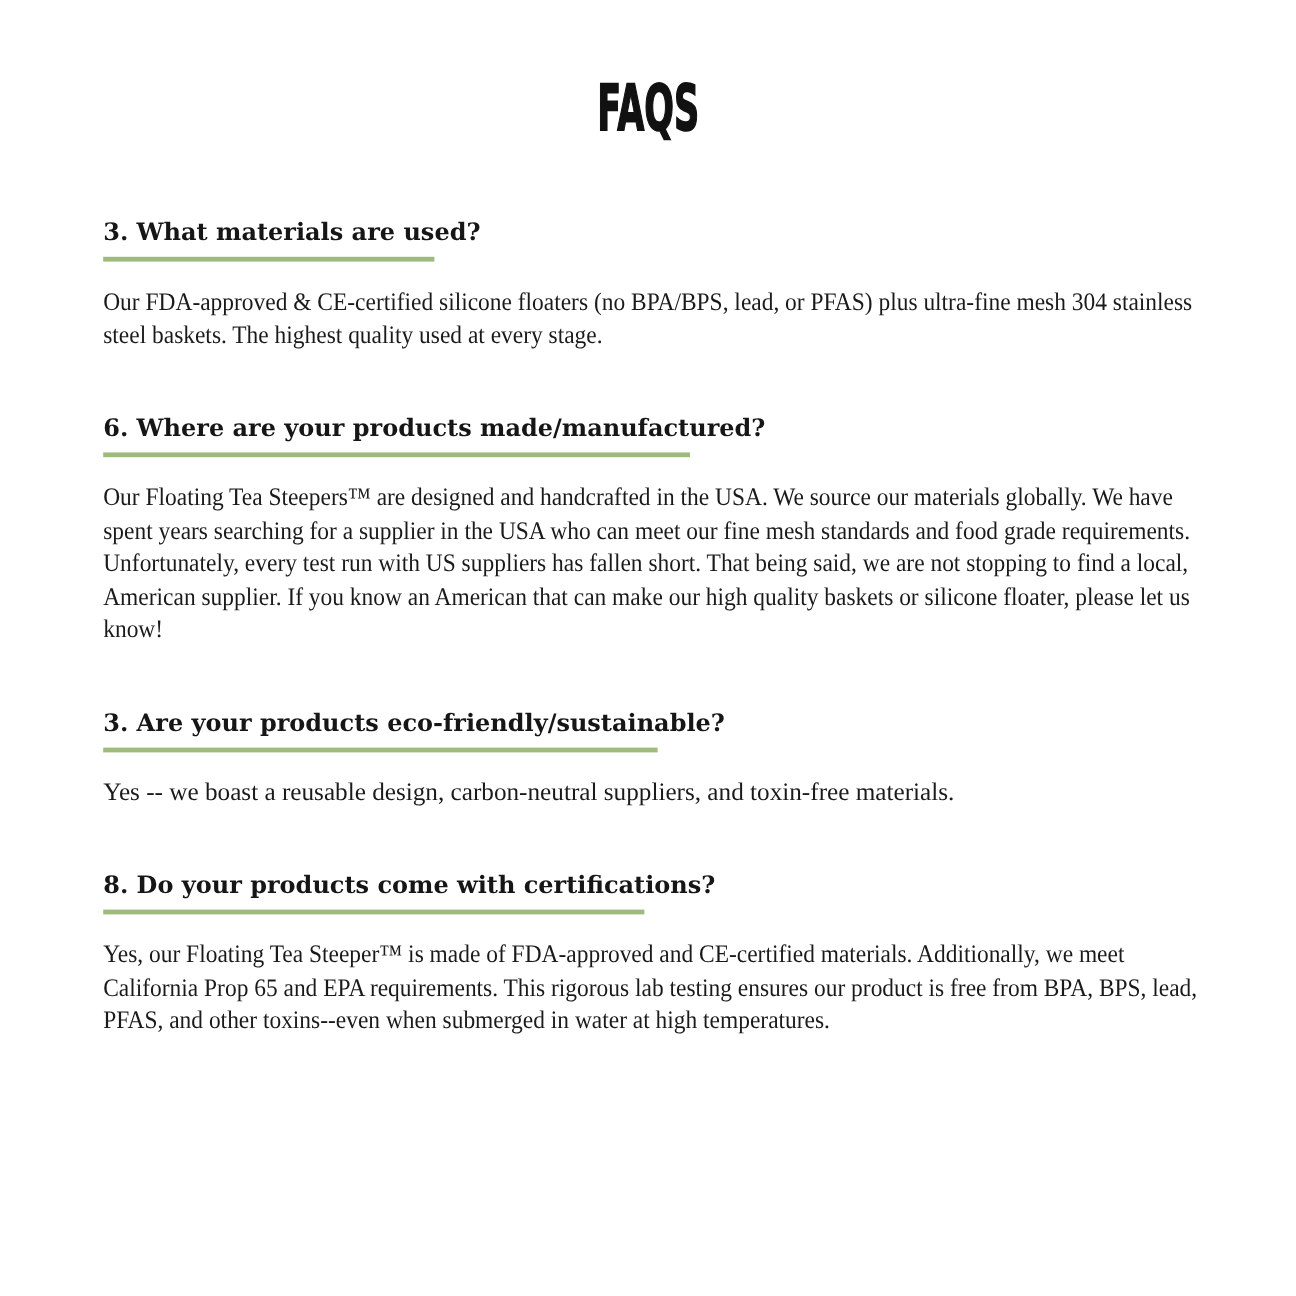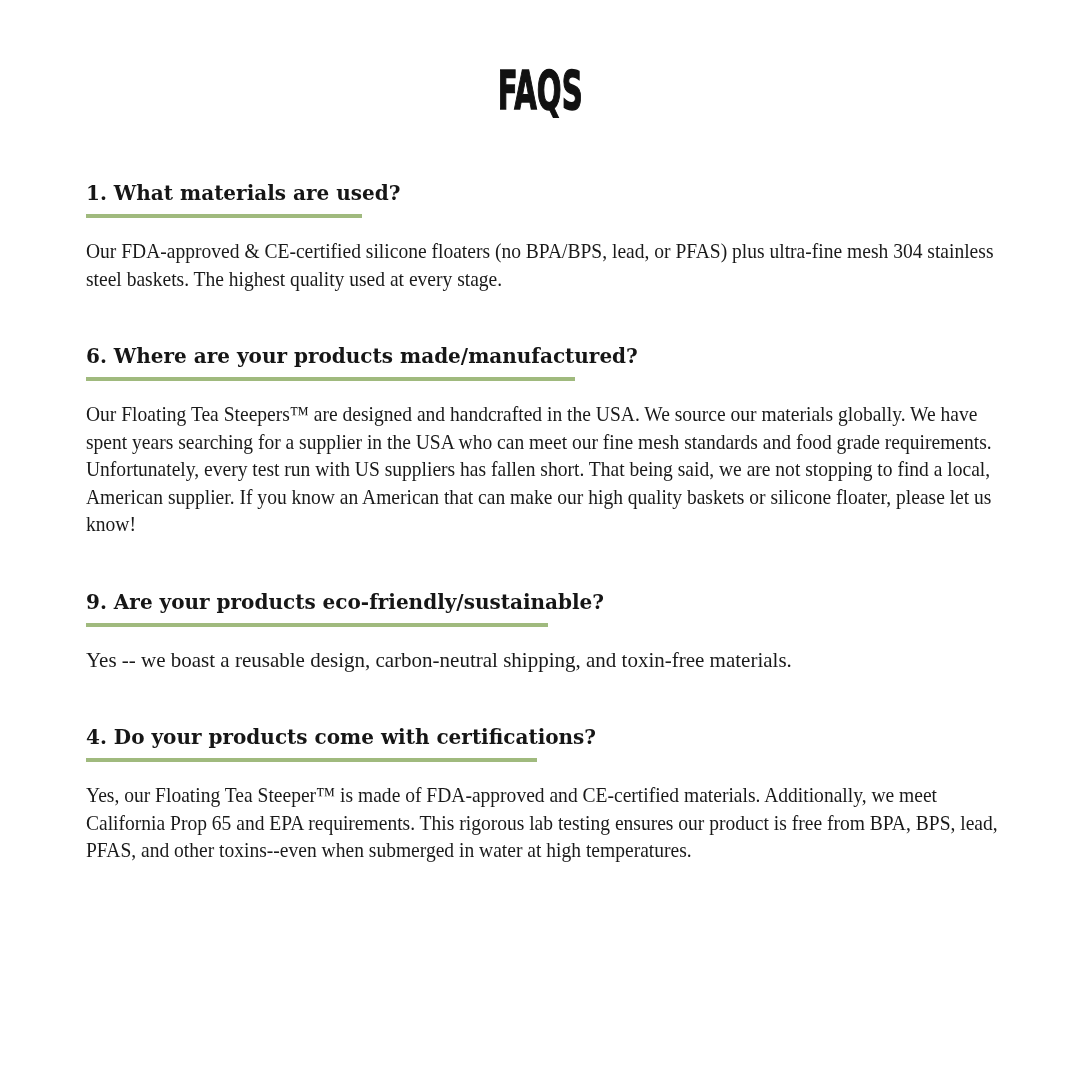--- a/index.html
+++ b/index.html
@@ -76,38 +76,38 @@
 
 <div class="canvas">
 
   <div class="title-wrap">
     <span class="title-text">FAQS</span>
   </div>
 
   <div class="faq-list">
 
     <section class="faq-item">
-      <h2 class="faq-q">1. What materials are used?</h2>
+      <h2 class="faq-q">3. What materials are used?</h2>
       <div class="faq-underline" style="width: 276px; background: rgb(160, 186, 126);"></div>
       <p class="faq-a cond">Our FDA-approved &amp; CE-certified silicone floaters (no BPA/BPS, lead, or PFAS) plus ultra-fine mesh 304 stainless steel baskets. The highest quality used at every stage.</p>
     </section>
 
     <section class="faq-item">
       <h2 class="faq-q">6. Where are your products made/manufactured?</h2>
       <div class="faq-underline" style="width: 489px; background: rgb(160, 186, 126);"></div>
       <p class="faq-a cond">Our Floating Tea Steepers™ are designed and handcrafted in the USA. We source our materials globally. We have spent years searching for a supplier in the USA who can meet our fine mesh standards and food grade requirements. Unfortunately, every test run with US suppliers has fallen short. That being said, we are not stopping to find a local, American supplier. If you know an American that can make our high quality baskets or silicone floater, please let us know!</p>
     </section>
 
     <section class="faq-item">
-      <h2 class="faq-q">9. Are your products eco-friendly/sustainable?</h2>
+      <h2 class="faq-q">3. Are your products eco-friendly/sustainable?</h2>
       <div class="faq-underline" style="width: 462px; background: rgb(160, 186, 126);"></div>
-      <p class="faq-a">Yes -- we boast a reusable design, carbon-neutral shipping, and toxin-free materials.</p>
+      <p class="faq-a">Yes -- we boast a reusable design, carbon-neutral suppliers, and toxin-free materials.</p>
     </section>
 
     <section class="faq-item">
-      <h2 class="faq-q">4. Do your products come with certifications?</h2>
+      <h2 class="faq-q">8. Do your products come with certifications?</h2>
       <div class="faq-underline" style="width: 451px; background: rgb(160, 186, 126);"></div>
       <p class="faq-a cond">Yes, our Floating Tea Steeper™ is made of FDA-approved and CE-certified materials. Additionally, we meet California Prop 65 and EPA requirements. This rigorous lab testing ensures our product is free from BPA, BPS, lead, PFAS, and other toxins--even when submerged in water at high temperatures.</p>
     </section>
 
 
   </div>
 </div>
 
 </body></html>

